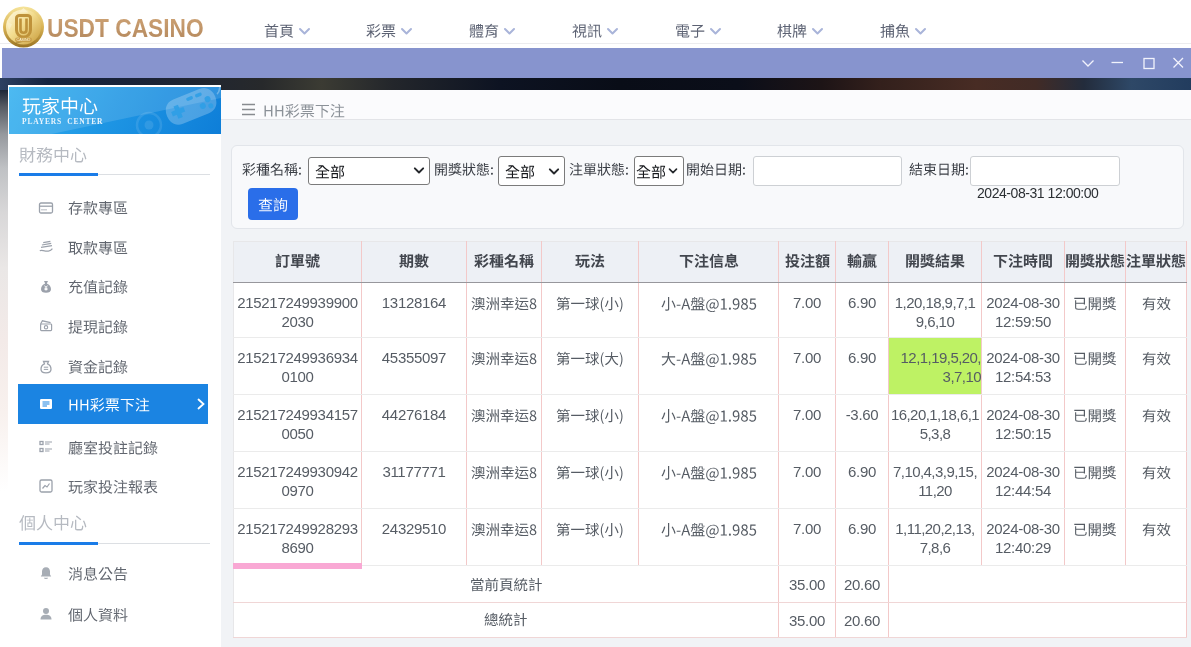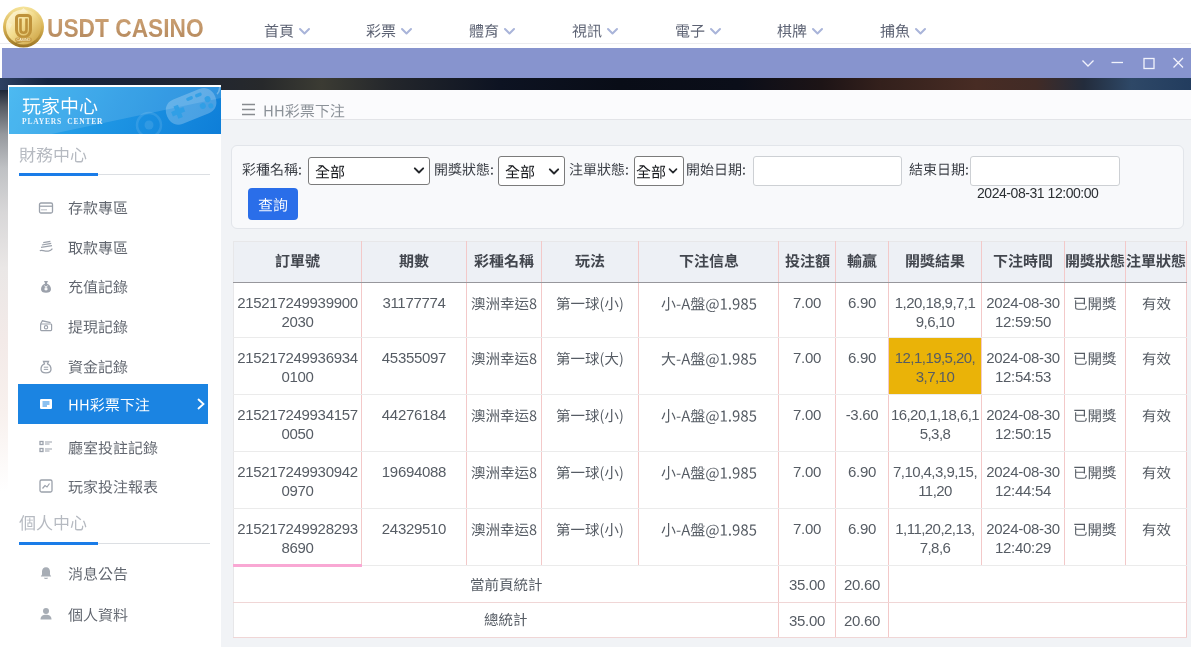--- a/index.html
+++ b/index.html
@@ -450,21 +450,21 @@
             </svg></th>
           <th style="background:#edf0f5;border-right:1px solid #f3c9c9;border-top:1px solid #e7e7e9;border-bottom:1px solid #97979c;padding:0;text-align:center;vertical-align:middle;"><svg style="vertical-align:middle" width="60.0" height="18" viewBox="0 0 60.0 18" fill="#42464e">
               <use href="#t37"></use>
             </svg></th>
           <th style="background:#edf0f5;border-right:1px solid #f3c9c9;border-top:1px solid #e7e7e9;border-bottom:1px solid #97979c;padding:0;text-align:center;vertical-align:middle;"><svg style="vertical-align:middle" width="60.0" height="18" viewBox="0 0 60.0 18" fill="#42464e">
               <use href="#t38"></use>
             </svg></th>
         </tr>
         <tr style="height:55px;">
           <td style="background:#fff;border-right:1px solid #f3c9c9;border-bottom:1px solid #ebebeb;text-align:center;vertical-align:top;padding:10px 0 0 0;font-size:15px;letter-spacing:-0.3px;color:#565c64;line-height:19px;border-left:1px solid #e7e7e9;">215217249939900<br>2030</td>
-          <td style="background:#fff;border-right:1px solid #f3c9c9;border-bottom:1px solid #ebebeb;text-align:center;vertical-align:top;padding:10px 0 0 0;font-size:15px;letter-spacing:-0.3px;color:#565c64;line-height:19px;">31177774</td>
+          <td style="background:#fff;border-right:1px solid #f3c9c9;border-bottom:1px solid #ebebeb;text-align:center;vertical-align:top;padding:10px 0 0 0;font-size:15px;letter-spacing:-0.3px;color:#565c64;line-height:19px;">13128164</td>
           <td style="background:#fff;border-right:1px solid #f3c9c9;border-bottom:1px solid #ebebeb;text-align:center;vertical-align:top;padding:13.2px 0 0 0;">
             <svg style="display:block;margin:0 auto" width="66.0" height="17" viewBox="0 0 66.0 17" fill="#565c64">
               <use href="#t39"></use>
             </svg>
           </td>
           <td style="background:#fff;border-right:1px solid #f3c9c9;border-bottom:1px solid #ebebeb;text-align:center;vertical-align:top;padding:13.2px 0 0 0;">
             <svg style="display:block;margin:0 auto" width="67.8" height="17" viewBox="0 0 67.8 17" fill="#565c64">
               <use href="#t40"></use>
             </svg>
           </td>
@@ -501,21 +501,21 @@
               <use href="#t44"></use>
             </svg>
           </td>
           <td style="background:#fff;border-right:1px solid #f3c9c9;border-bottom:1px solid #ebebeb;text-align:center;vertical-align:top;padding:13px 0 0 0;">
             <svg style="display:block;margin:0 auto" width="96.0" height="18" viewBox="0 0 96.0 18" fill="#565c64">
               <use href="#t45"></use>
             </svg>
           </td>
           <td style="background:#fff;border-right:1px solid #f3c9c9;border-bottom:1px solid #ebebeb;text-align:center;vertical-align:top;padding:10px 0 0 0;font-size:15px;letter-spacing:-0.3px;color:#565c64;line-height:19px;">7.00</td>
           <td style="background:#fff;border-right:1px solid #f3c9c9;border-bottom:1px solid #ebebeb;text-align:center;vertical-align:top;padding:10px 0 0 0;font-size:15px;letter-spacing:-0.3px;color:#565c64;line-height:19px;">6.90</td>
-          <td style="background:#eab308;border-right:1px solid #f3c9c9;border-bottom:1px solid #ebebeb;text-align:center;vertical-align:top;padding:10px 0 0 0;font-size:15px;letter-spacing:-0.55px;color:#565c64;line-height:19px;">12,1,19,5,20,<br>3,7,10</td>
+          <td style="background:#bef264;border-right:1px solid #f3c9c9;border-bottom:1px solid #ebebeb;text-align:right;vertical-align:top;padding:10px 0 0 0;font-size:15px;letter-spacing:-0.55px;color:#565c64;line-height:19px;">12,1,19,5,20,<br>3,7,10</td>
           <td style="background:#fff;border-right:1px solid #f3c9c9;border-bottom:1px solid #ebebeb;text-align:center;vertical-align:top;padding:10px 0 0 0;font-size:15px;letter-spacing:-0.3px;color:#565c64;line-height:19px;">2024-08-30<br>12:54:53</td>
           <td style="background:#fff;border-right:1px solid #f3c9c9;border-bottom:1px solid #ebebeb;text-align:center;vertical-align:top;padding:13.2px 0 0 0;">
             <svg style="display:block;margin:0 auto" width="43.5" height="17" viewBox="0 0 43.5 17" fill="#565c64">
               <use href="#t42"></use>
             </svg>
           </td>
           <td style="background:#fff;border-right:1px solid #f3c9c9;border-bottom:1px solid #ebebeb;text-align:center;vertical-align:top;padding:13.2px 0 0 0;">
             <svg style="display:block;margin:0 auto" width="29.0" height="17" viewBox="0 0 29.0 17" fill="#565c64">
               <use href="#t43"></use>
             </svg>
@@ -549,21 +549,21 @@
             </svg>
           </td>
           <td style="background:#fff;border-right:1px solid #f3c9c9;border-bottom:1px solid #ebebeb;text-align:center;vertical-align:top;padding:13.2px 0 0 0;">
             <svg style="display:block;margin:0 auto" width="29.0" height="17" viewBox="0 0 29.0 17" fill="#565c64">
               <use href="#t43"></use>
             </svg>
           </td>
         </tr>
         <tr style="height:57px;">
           <td style="background:#fff;border-right:1px solid #f3c9c9;border-bottom:1px solid #ebebeb;text-align:center;vertical-align:top;padding:10px 0 0 0;font-size:15px;letter-spacing:-0.3px;color:#565c64;line-height:19px;border-left:1px solid #e7e7e9;">215217249930942<br>0970</td>
-          <td style="background:#fff;border-right:1px solid #f3c9c9;border-bottom:1px solid #ebebeb;text-align:center;vertical-align:top;padding:10px 0 0 0;font-size:15px;letter-spacing:-0.3px;color:#565c64;line-height:19px;">19694088</td>
+          <td style="background:#fff;border-right:1px solid #f3c9c9;border-bottom:1px solid #ebebeb;text-align:center;vertical-align:top;padding:10px 0 0 0;font-size:15px;letter-spacing:-0.3px;color:#565c64;line-height:19px;">31177771</td>
           <td style="background:#fff;border-right:1px solid #f3c9c9;border-bottom:1px solid #ebebeb;text-align:center;vertical-align:top;padding:13.2px 0 0 0;">
             <svg style="display:block;margin:0 auto" width="66.0" height="17" viewBox="0 0 66.0 17" fill="#565c64">
               <use href="#t39"></use>
             </svg>
           </td>
           <td style="background:#fff;border-right:1px solid #f3c9c9;border-bottom:1px solid #ebebeb;text-align:center;vertical-align:top;padding:13.2px 0 0 0;">
             <svg style="display:block;margin:0 auto" width="67.8" height="17" viewBox="0 0 67.8 17" fill="#565c64">
               <use href="#t40"></use>
             </svg>
           </td>
@@ -581,21 +581,21 @@
               <use href="#t42"></use>
             </svg>
           </td>
           <td style="background:#fff;border-right:1px solid #f3c9c9;border-bottom:1px solid #ebebeb;text-align:center;vertical-align:top;padding:13.2px 0 0 0;">
             <svg style="display:block;margin:0 auto" width="29.0" height="17" viewBox="0 0 29.0 17" fill="#565c64">
               <use href="#t43"></use>
             </svg>
           </td>
         </tr>
         <tr style="height:57px;">
-          <td style="background:#fff;border-right:1px solid #f3c9c9;border-bottom:3px solid #f9a8d4;text-align:center;vertical-align:top;padding:10px 0 0 0;font-size:15px;letter-spacing:-0.3px;color:#565c64;line-height:19px;border-left:1px solid #e7e7e9;">215217249928293<br>8690</td>
+          <td style="background:#fff;border-right:1px solid #f3c9c9;border-bottom:6px solid #f9a8d4;text-align:center;vertical-align:top;padding:10px 0 0 0;font-size:15px;letter-spacing:-0.3px;color:#565c64;line-height:19px;border-left:1px solid #e7e7e9;">215217249928293<br>8690</td>
           <td style="background:#fff;border-right:1px solid #f3c9c9;border-bottom:1px solid #ebebeb;text-align:center;vertical-align:top;padding:10px 0 0 0;font-size:15px;letter-spacing:-0.3px;color:#565c64;line-height:19px;">24329510</td>
           <td style="background:#fff;border-right:1px solid #f3c9c9;border-bottom:1px solid #ebebeb;text-align:center;vertical-align:top;padding:13.2px 0 0 0;">
             <svg style="display:block;margin:0 auto" width="66.0" height="17" viewBox="0 0 66.0 17" fill="#565c64">
               <use href="#t39"></use>
             </svg>
           </td>
           <td style="background:#fff;border-right:1px solid #f3c9c9;border-bottom:1px solid #ebebeb;text-align:center;vertical-align:top;padding:13.2px 0 0 0;">
             <svg style="display:block;margin:0 auto" width="67.8" height="17" viewBox="0 0 67.8 17" fill="#565c64">
               <use href="#t40"></use>
             </svg>

